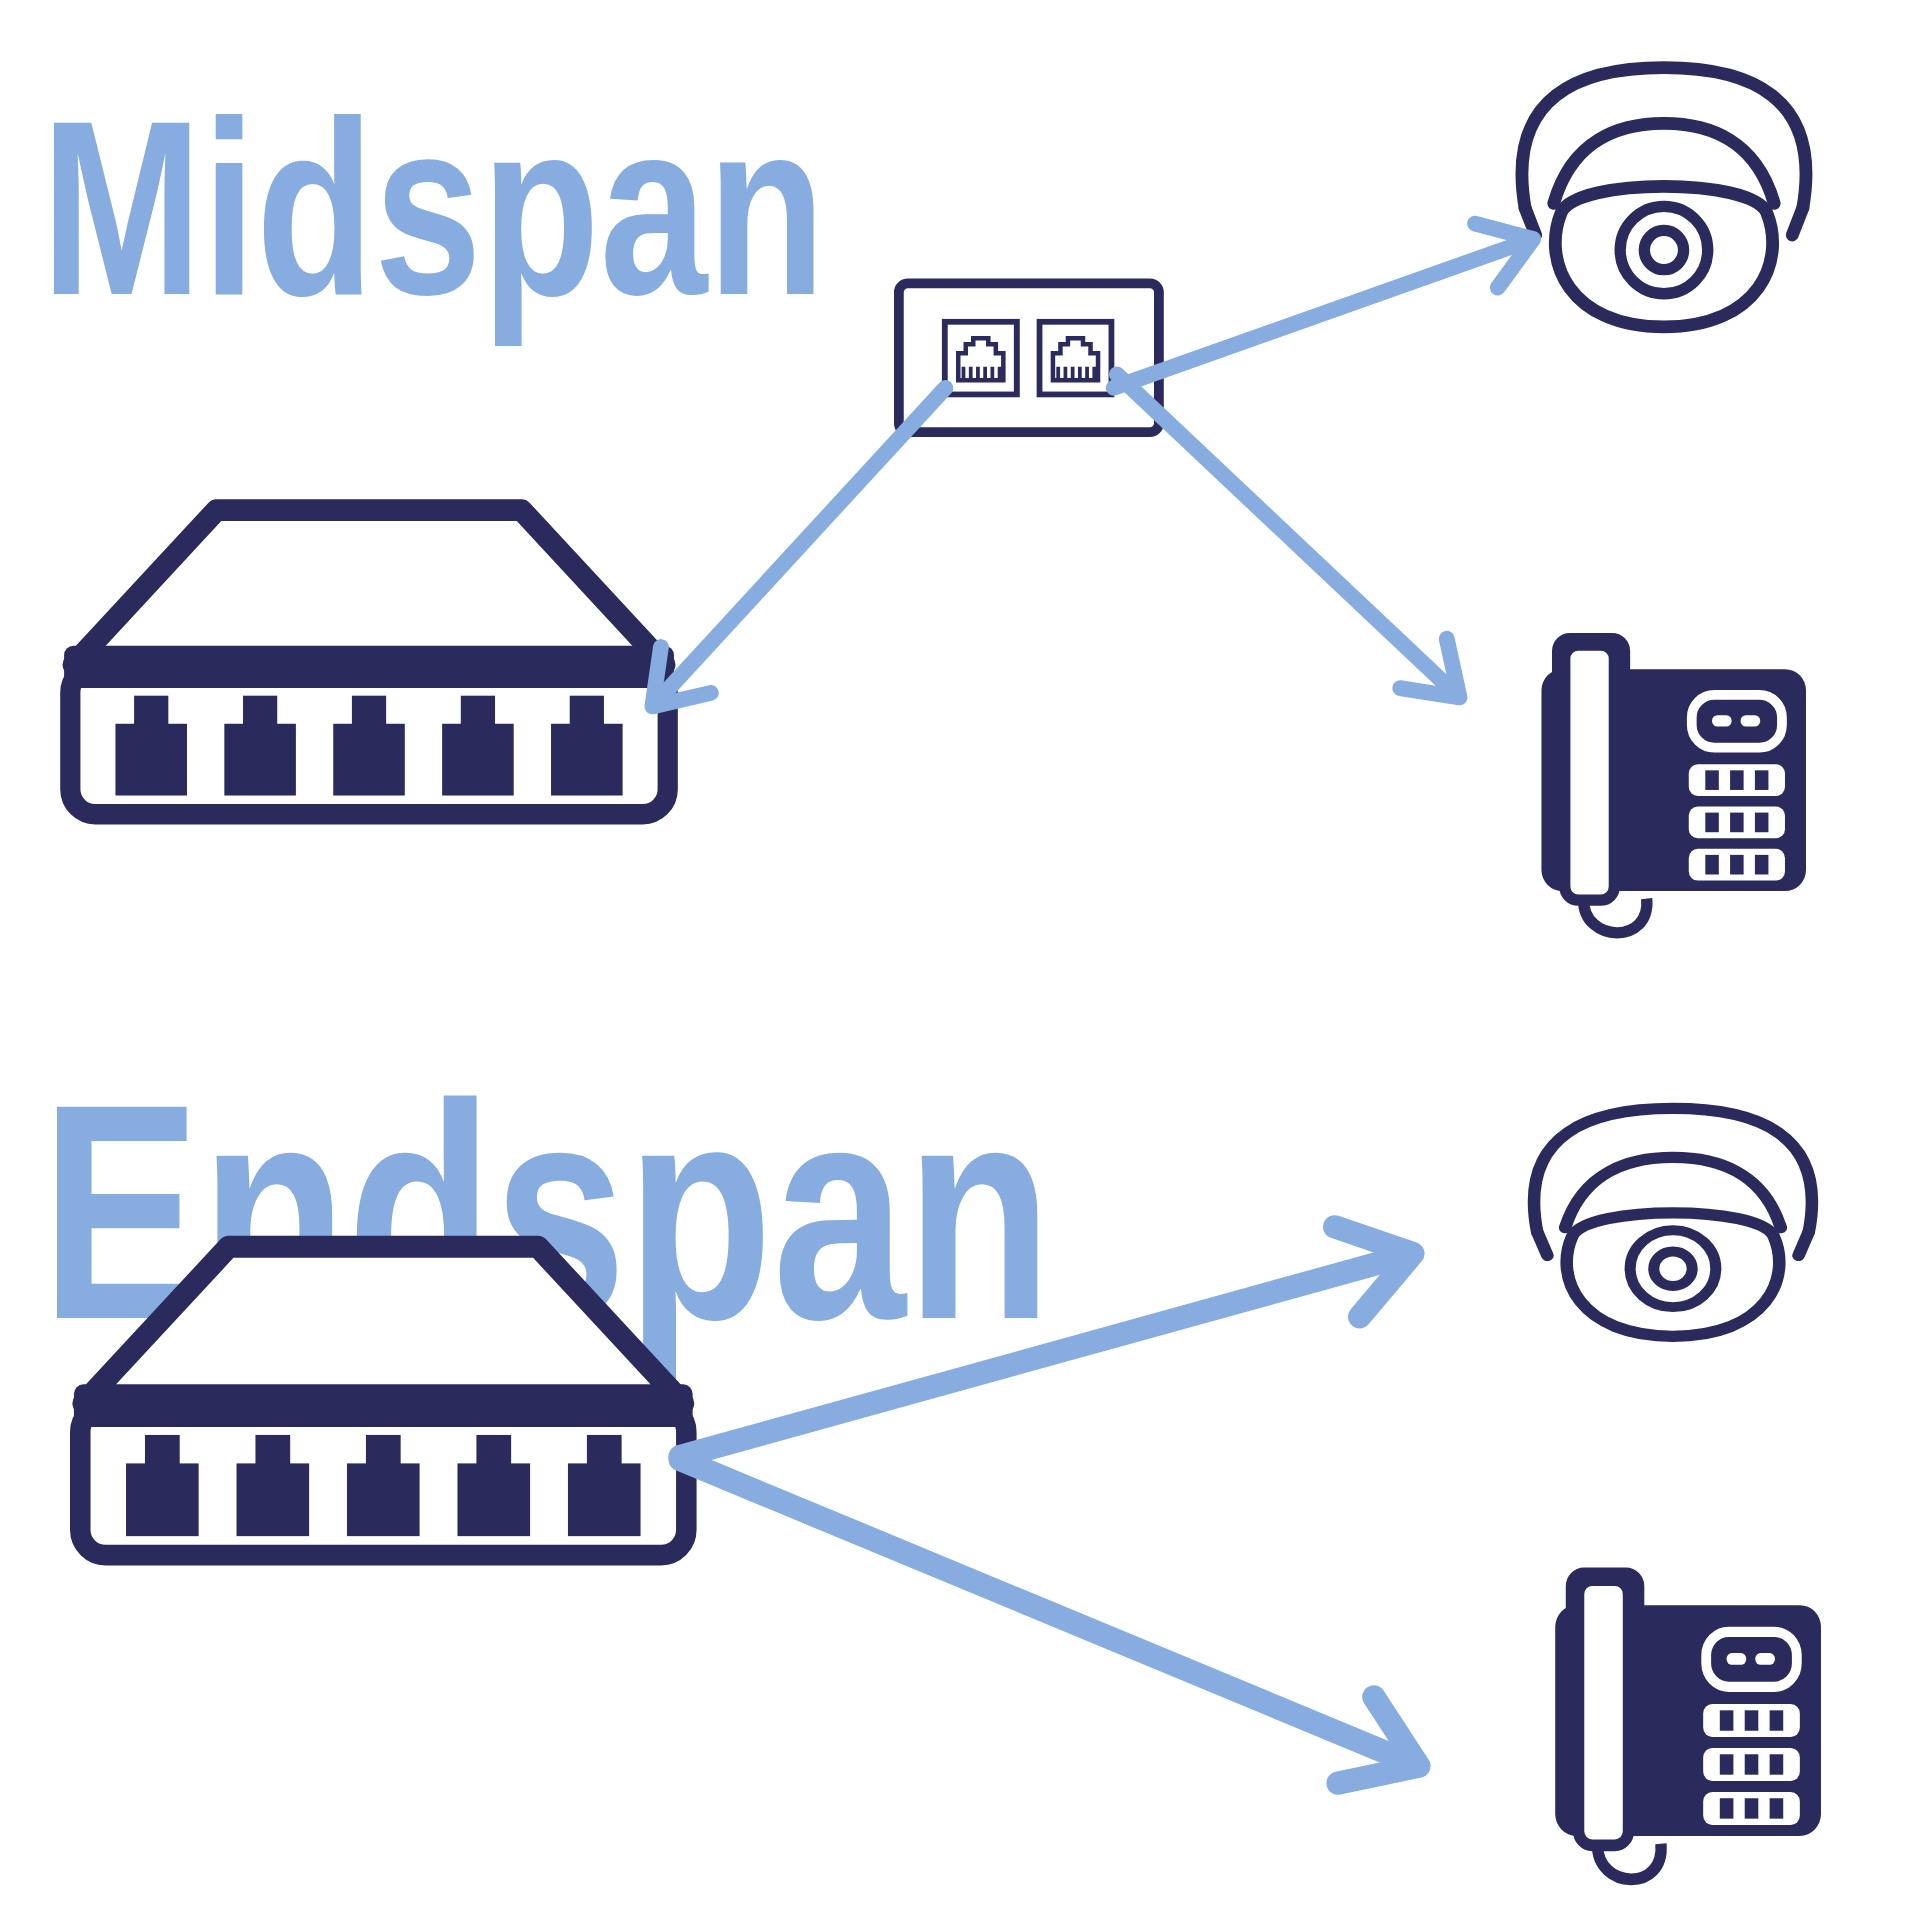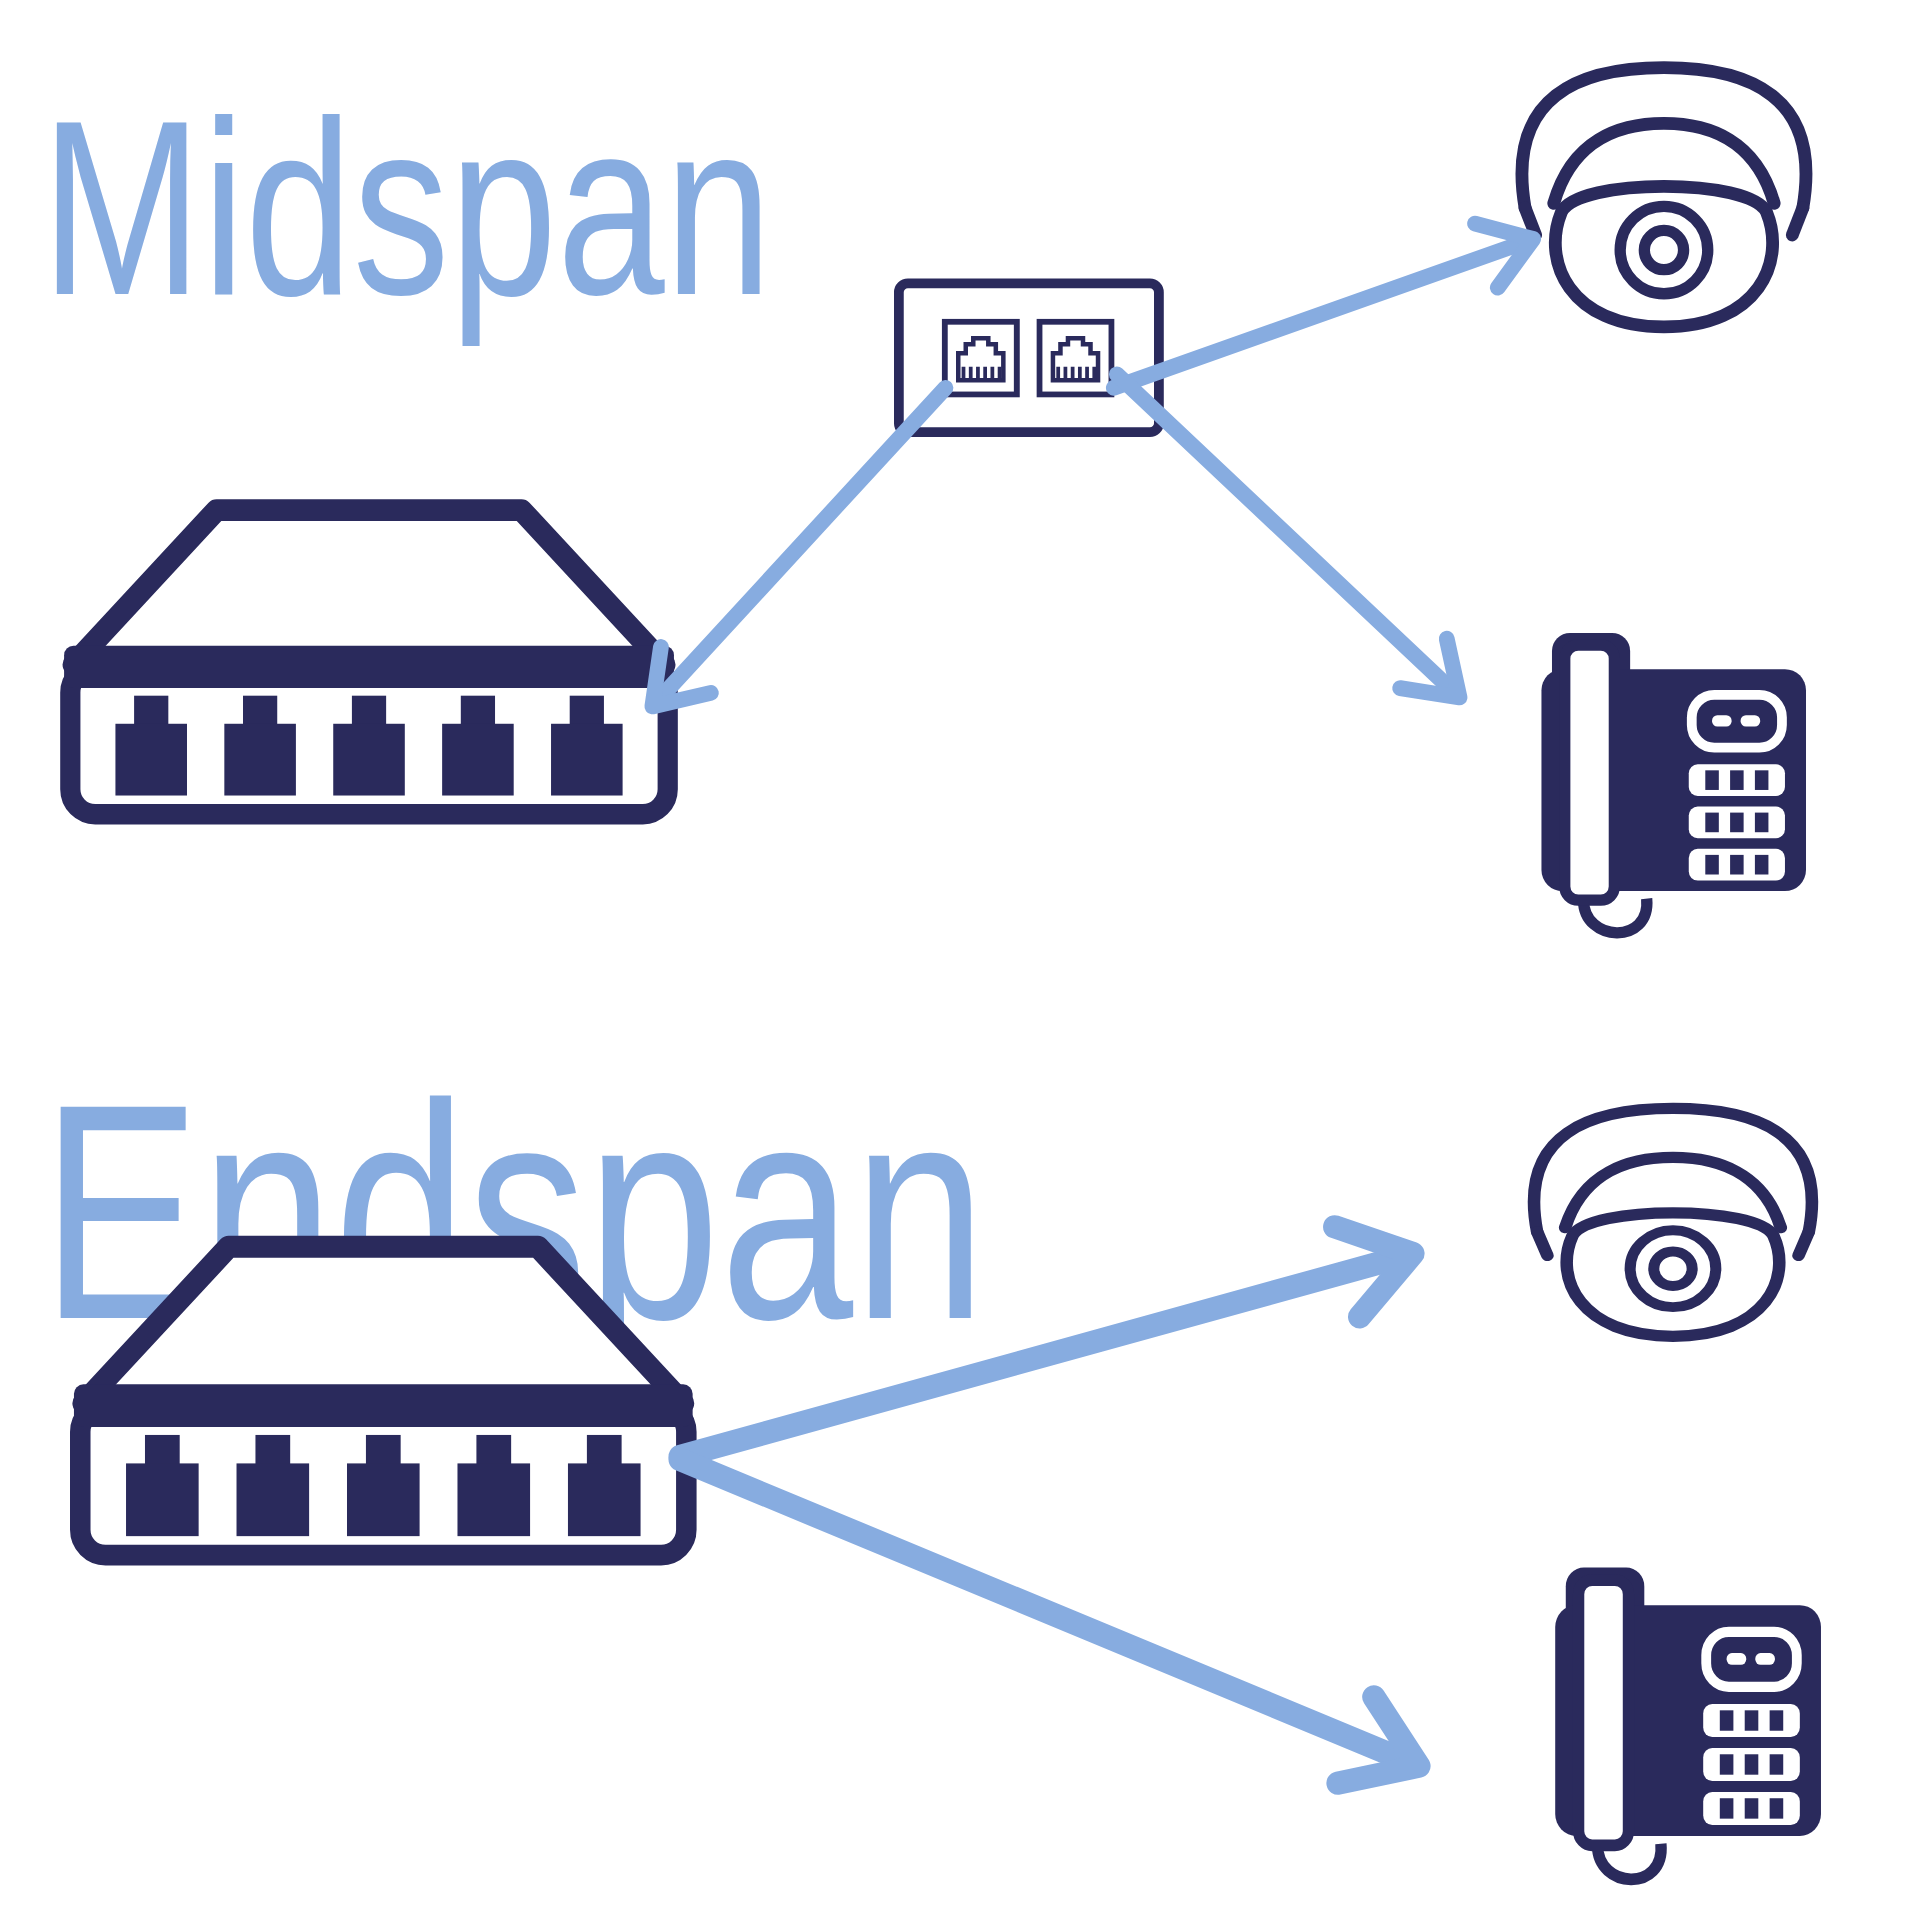--- a/index.html
+++ b/index.html
@@ -2,20 +2,21 @@
 <html style="--accent: #87ACE0; --navy: #2A2A5C; --bg: #ffffff;font-size:12px"><head>
 <meta charset="utf-8">
 <style>
   :root { --accent:#87ACE0; --navy:#2A2A5C; --bg:#ffffff; }
   * { margin:0; padding:0; box-sizing:border-box; }
   html,body { background:var(--bg); }
   .canvas {
     position:relative; width:1924px; height:1924px;
     background:var(--bg); overflow:hidden;
     font-family:"Liberation Sans", sans-serif;
+    font-weight:bold;
   }
   .title {
     position:absolute; left:41px; color:var(--accent);
     line-height:1; white-space:nowrap;
     transform:scaleX(.78); transform-origin:0 0;
     font-family:"Liberation Sans", sans-serif;
   }
   .title.midspan { top:84px; font-size:248px; }
   .title.endspan { top:1058px; font-size:307px; }
   svg.diagram { position:absolute; left:0; top:0; width:1924px; height:1924px; }

